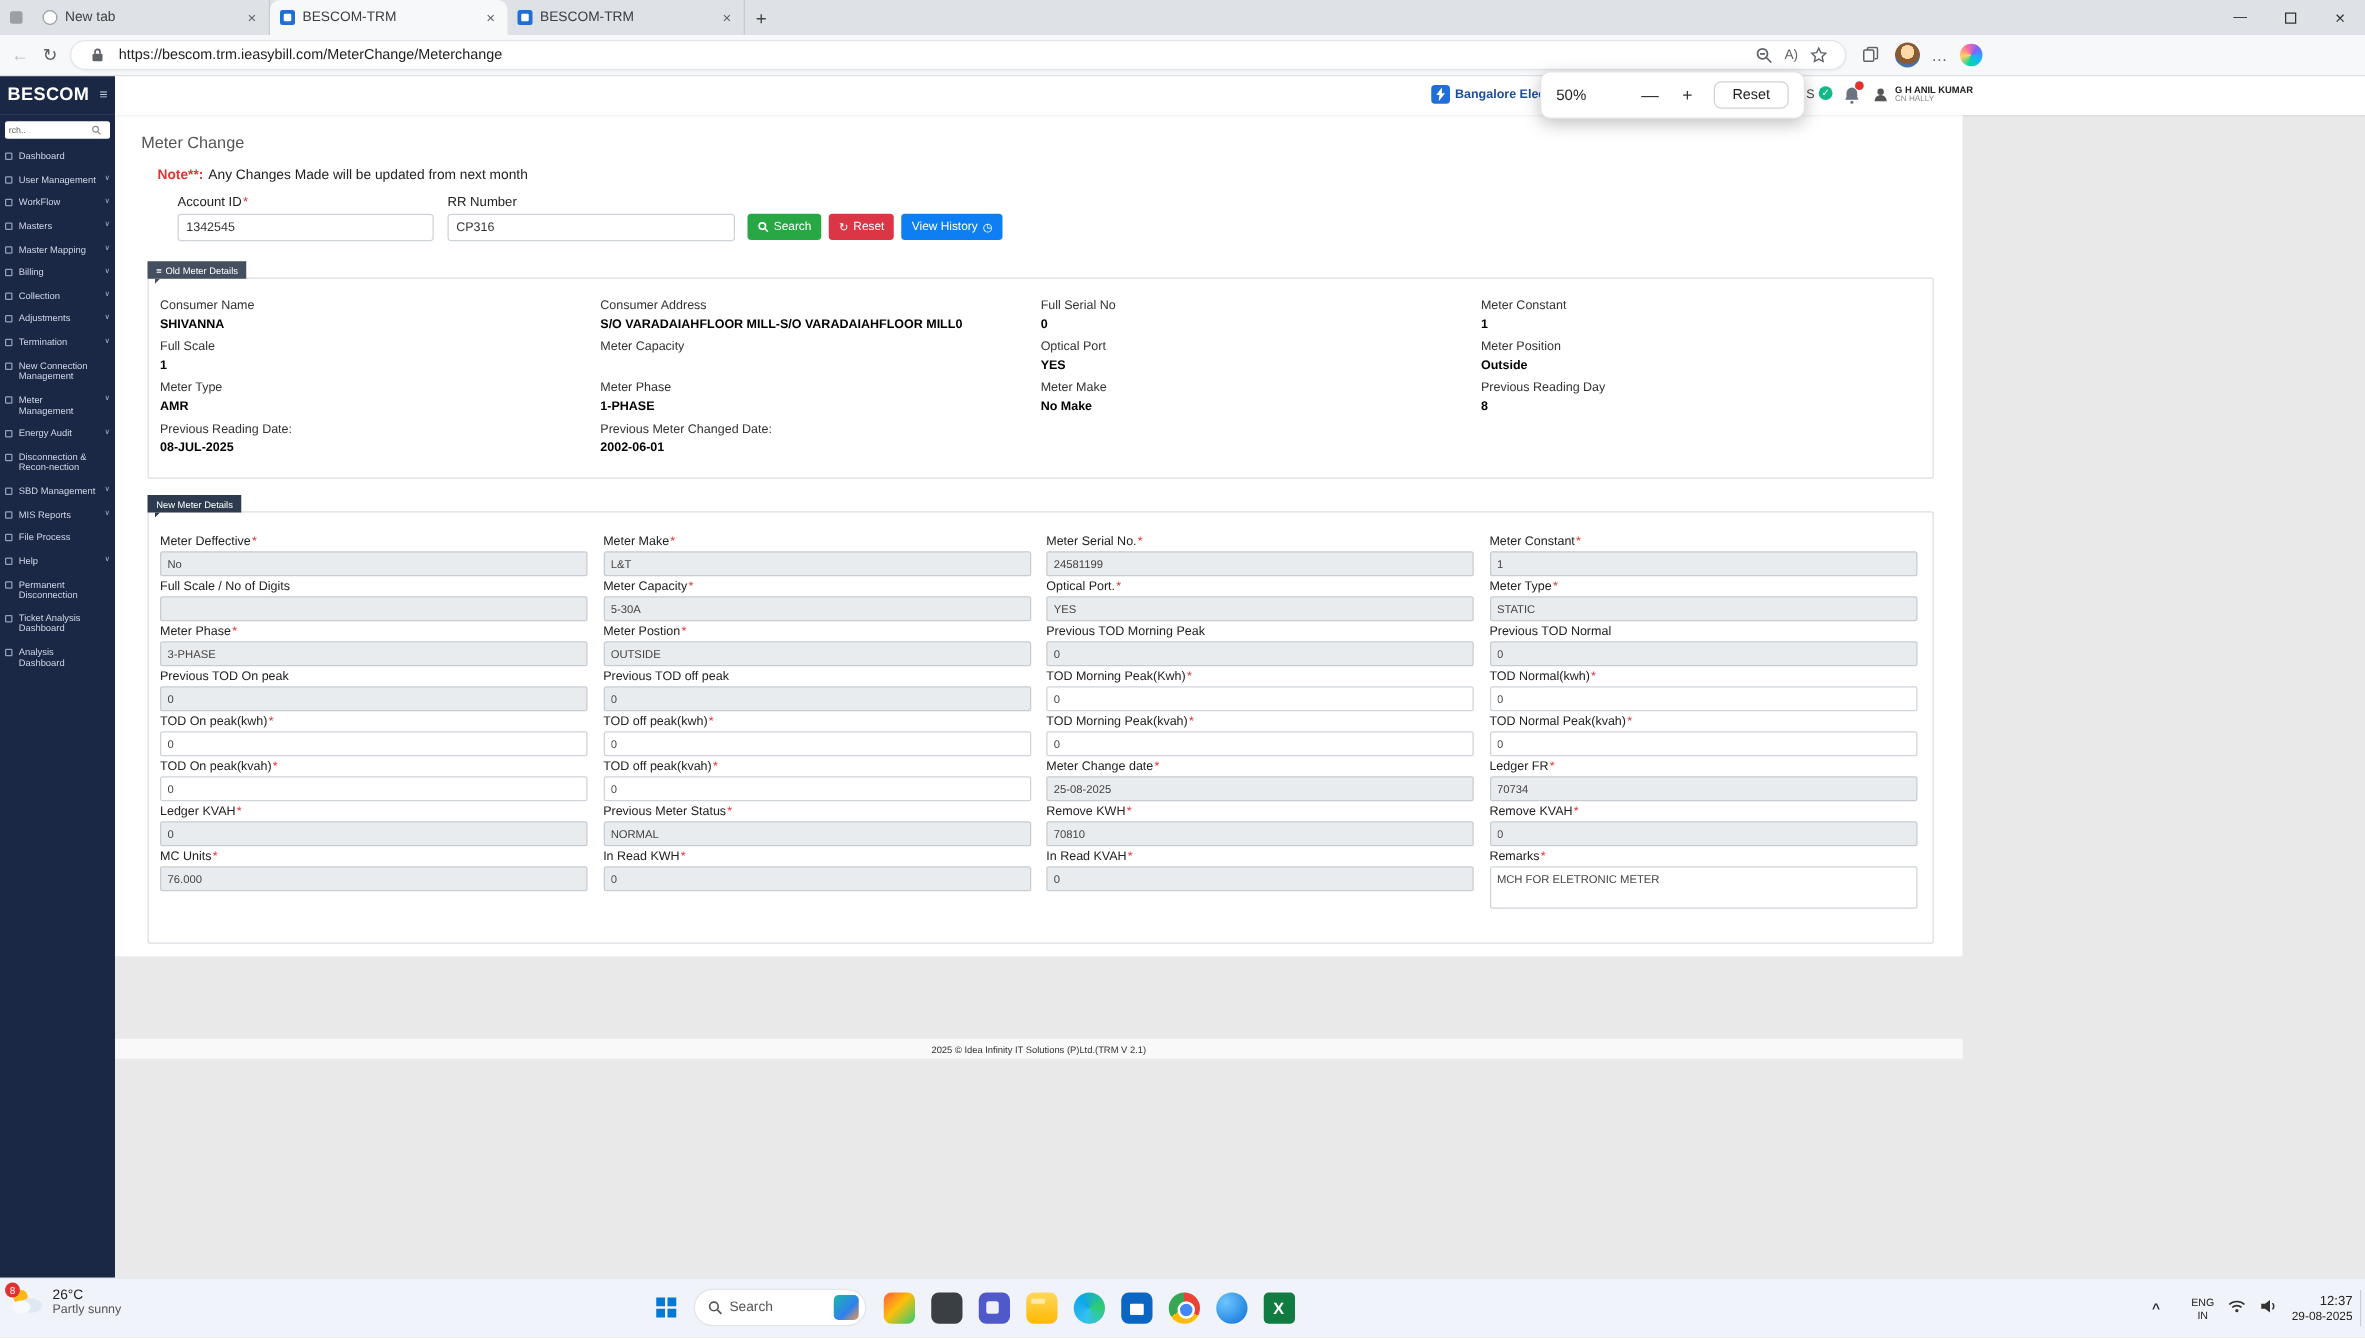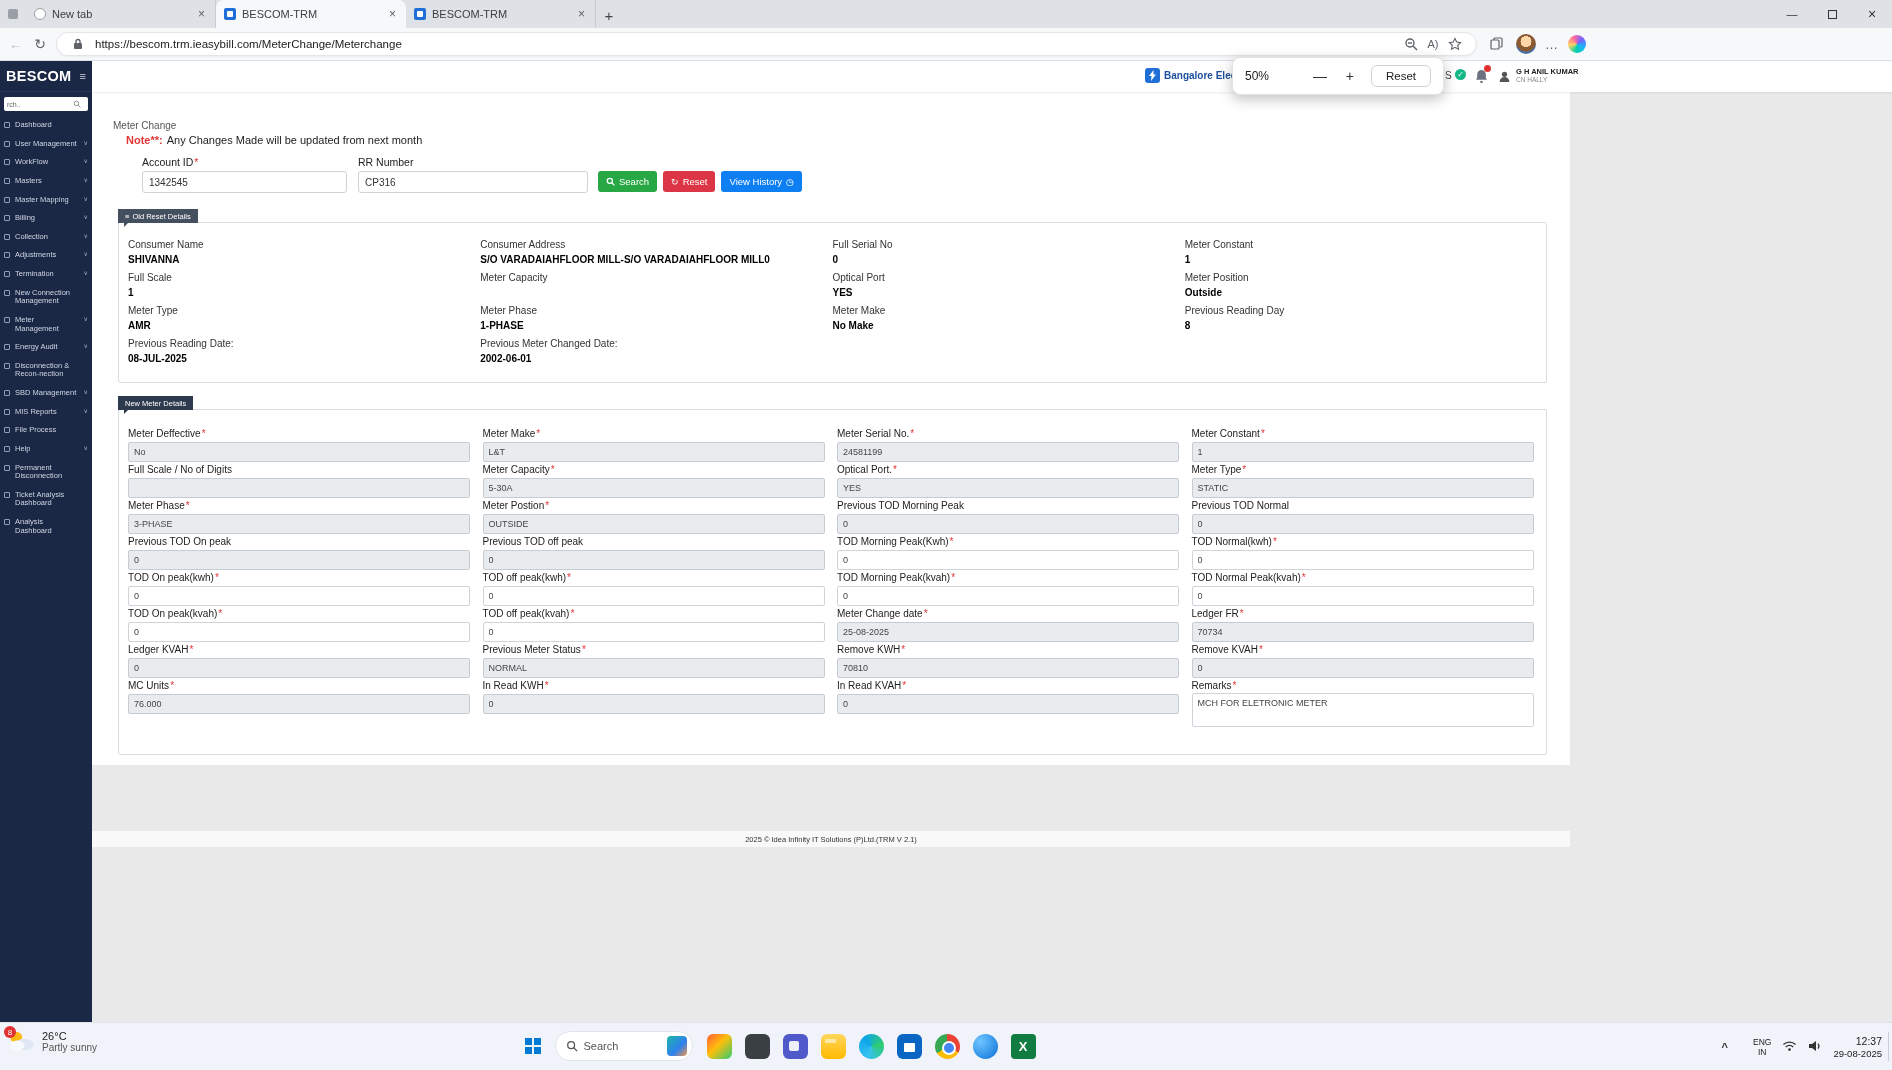--- a/index.html
+++ b/index.html
@@ -63,21 +63,21 @@
   .sbsearch { margin:5px 4px; height:14px; background:#fff; border-radius:2px; display:flex; align-items:center; padding:0 3px; }
   .sbsearch input { border:none; outline:none; width:66px; font-size:7px; color:#666; font-family:inherit; }
   .sbmenu { margin-top:4px; }
   .sbitem { position:relative; padding:5px 12px 5px 15px; font-size:7.5px; line-height:1.15; color:#cfd6e4; cursor:default; }
   .sbicon { position:absolute; left:4px; top:6px; width:6px; height:6px; border:1px solid #8fa0bd; border-radius:1px; }
   .sbchev { position:absolute; right:4px; top:5px; font-size:6px; color:#9fb0cc; }
 
   
   .main { position:absolute; left:92px; top:92px; right:0; bottom:48px; background:#e9e9e9; }
   .sheet { position:absolute; left:0; top:0; width:1478px; height:673px; background:#fff; }
-  .breadcrumb { position:absolute; left:21px; top:28px; font-size:10px; color:#555; }
+  .breadcrumb { position:absolute; left:21px; top:14px; font-size:13px; color:#555; }
   .note { position:absolute; left:34px; top:42px; font-size:11px; color:#222; }
   .note-red { color:#e03535; font-weight:bold; margin-right:4px; }
   .flabel { position:absolute; font-size:10.5px; color:#222; }
   .req { color:#e03535; margin-left:1px; }
   .textinput { position:absolute; height:22px; border:1px solid #ced4da; border-radius:3px; font-size:10px; padding:0 6px; color:#333; background:#fff; font-family:inherit; }
   .btnrow { position:absolute; left:506px; top:79px; display:flex; gap:6px; }
   .btn { height:21px; border:none; border-radius:3px; color:#fff; font-size:9.5px; display:inline-flex; align-items:center; gap:4px; padding:0 8px; font-family:inherit; }
   .btn-search { background:#28a745; }
   .btn-reset { background:#dc3545; }
   .btn-history { background:#0d7ff2; }
@@ -315,21 +315,21 @@
         <span>Reset</span>
       </button>
       <button class="btn btn-history">
         <span>View History</span>
         <span class="btnglyph">◷</span>
       </button>
     </div>
 
     <div class="sectab oldtab">
       <span>≡</span>
-      <span>Old Reset Details</span>
+      <span>Old Meter Details</span>
     </div>
     <div class="secbox oldbox">
       <div class="oldgrid">
           <div class="ofield">
             <div class="olabel">Consumer Name</div>
             <div class="ovalue">SHIVANNA</div>
           </div>
           <div class="ofield">
             <div class="olabel">Consumer Address</div>
             <div class="ovalue">S/O VARADAIAHFLOOR MILL-S/O VARADAIAHFLOOR MILL0</div>

